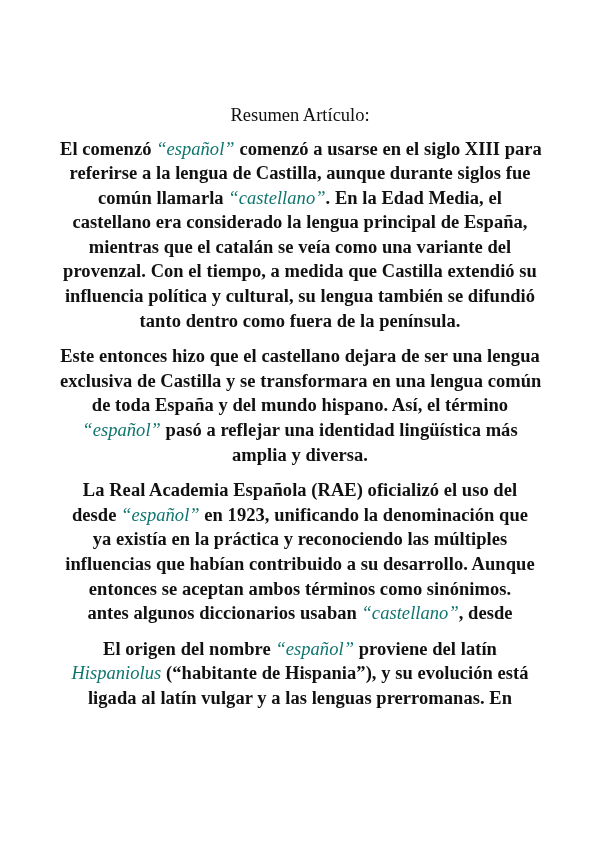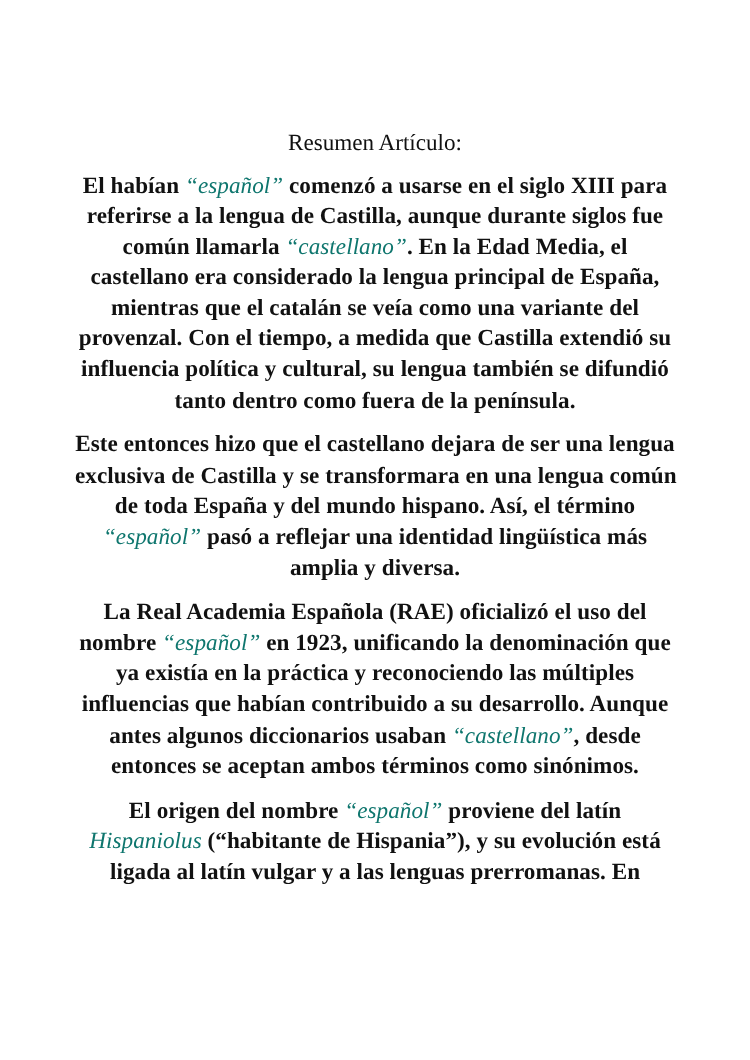--- a/index.html
+++ b/index.html
@@ -54,43 +54,43 @@
     }
   </style>
 </head>
 <body>
 
 <div class="page">
   <div class="content">
     <div class="title">Resumen Artículo:</div>
     <div id="paragraphs">
         <p class="para">
-          <span class="line"><span>El habían </span><span class="em">“español”</span><span> comenzó a usarse en el siglo XIII para</span></span>
+          <span class="line"><span>El comenzó </span><span class="em">“español”</span><span> comenzó a usarse en el siglo XIII para</span></span>
           <span class="line"><span>referirse a la lengua de Castilla, aunque durante siglos fue</span></span>
           <span class="line"><span>común llamarla </span><span class="em">“castellano”</span><span>. En la Edad Media, el</span></span>
           <span class="line"><span>castellano era considerado la lengua principal de España,</span></span>
           <span class="line"><span>mientras que el catalán se veía como una variante del</span></span>
           <span class="line"><span>provenzal. Con el tiempo, a medida que Castilla extendió su</span></span>
           <span class="line"><span>influencia política y cultural, su lengua también se difundió</span></span>
           <span class="line"><span>tanto dentro como fuera de la península.</span></span>
         </p>
         <p class="para">
           <span class="line"><span>Este entonces hizo que el castellano dejara de ser una lengua</span></span>
           <span class="line"><span>exclusiva de Castilla y se transformara en una lengua común</span></span>
           <span class="line"><span>de toda España y del mundo hispano. Así, el término</span></span>
           <span class="line"><span class="em">“español”</span><span> pasó a reflejar una identidad lingüística más</span></span>
           <span class="line"><span>amplia y diversa.</span></span>
         </p>
         <p class="para">
           <span class="line"><span>La Real Academia Española (RAE) oficializó el uso del</span></span>
-          <span class="line"><span>nombre </span><span class="em">“español”</span><span> en 1923, unificando la denominación que</span></span>
+          <span class="line"><span>desde </span><span class="em">“español”</span><span> en 1923, unificando la denominación que</span></span>
           <span class="line"><span>ya existía en la práctica y reconociendo las múltiples</span></span>
           <span class="line"><span>influencias que habían contribuido a su desarrollo. Aunque</span></span>
+          <span class="line"><span>entonces se aceptan ambos términos como sinónimos.</span></span>
           <span class="line"><span>antes algunos diccionarios usaban </span><span class="em">“castellano”</span><span>, desde</span></span>
-          <span class="line"><span>entonces se aceptan ambos términos como sinónimos.</span></span>
         </p>
         <p class="para">
           <span class="line"><span>El origen del nombre </span><span class="em">“español”</span><span> proviene del latín</span></span>
           <span class="line"><span class="em">Hispaniolus</span><span> (“habitante de Hispania”), y su evolución está</span></span>
           <span class="line"><span>ligada al latín vulgar y a las lenguas prerromanas. En</span></span>
         </p>
       </div>
   </div>
 </div>
 

